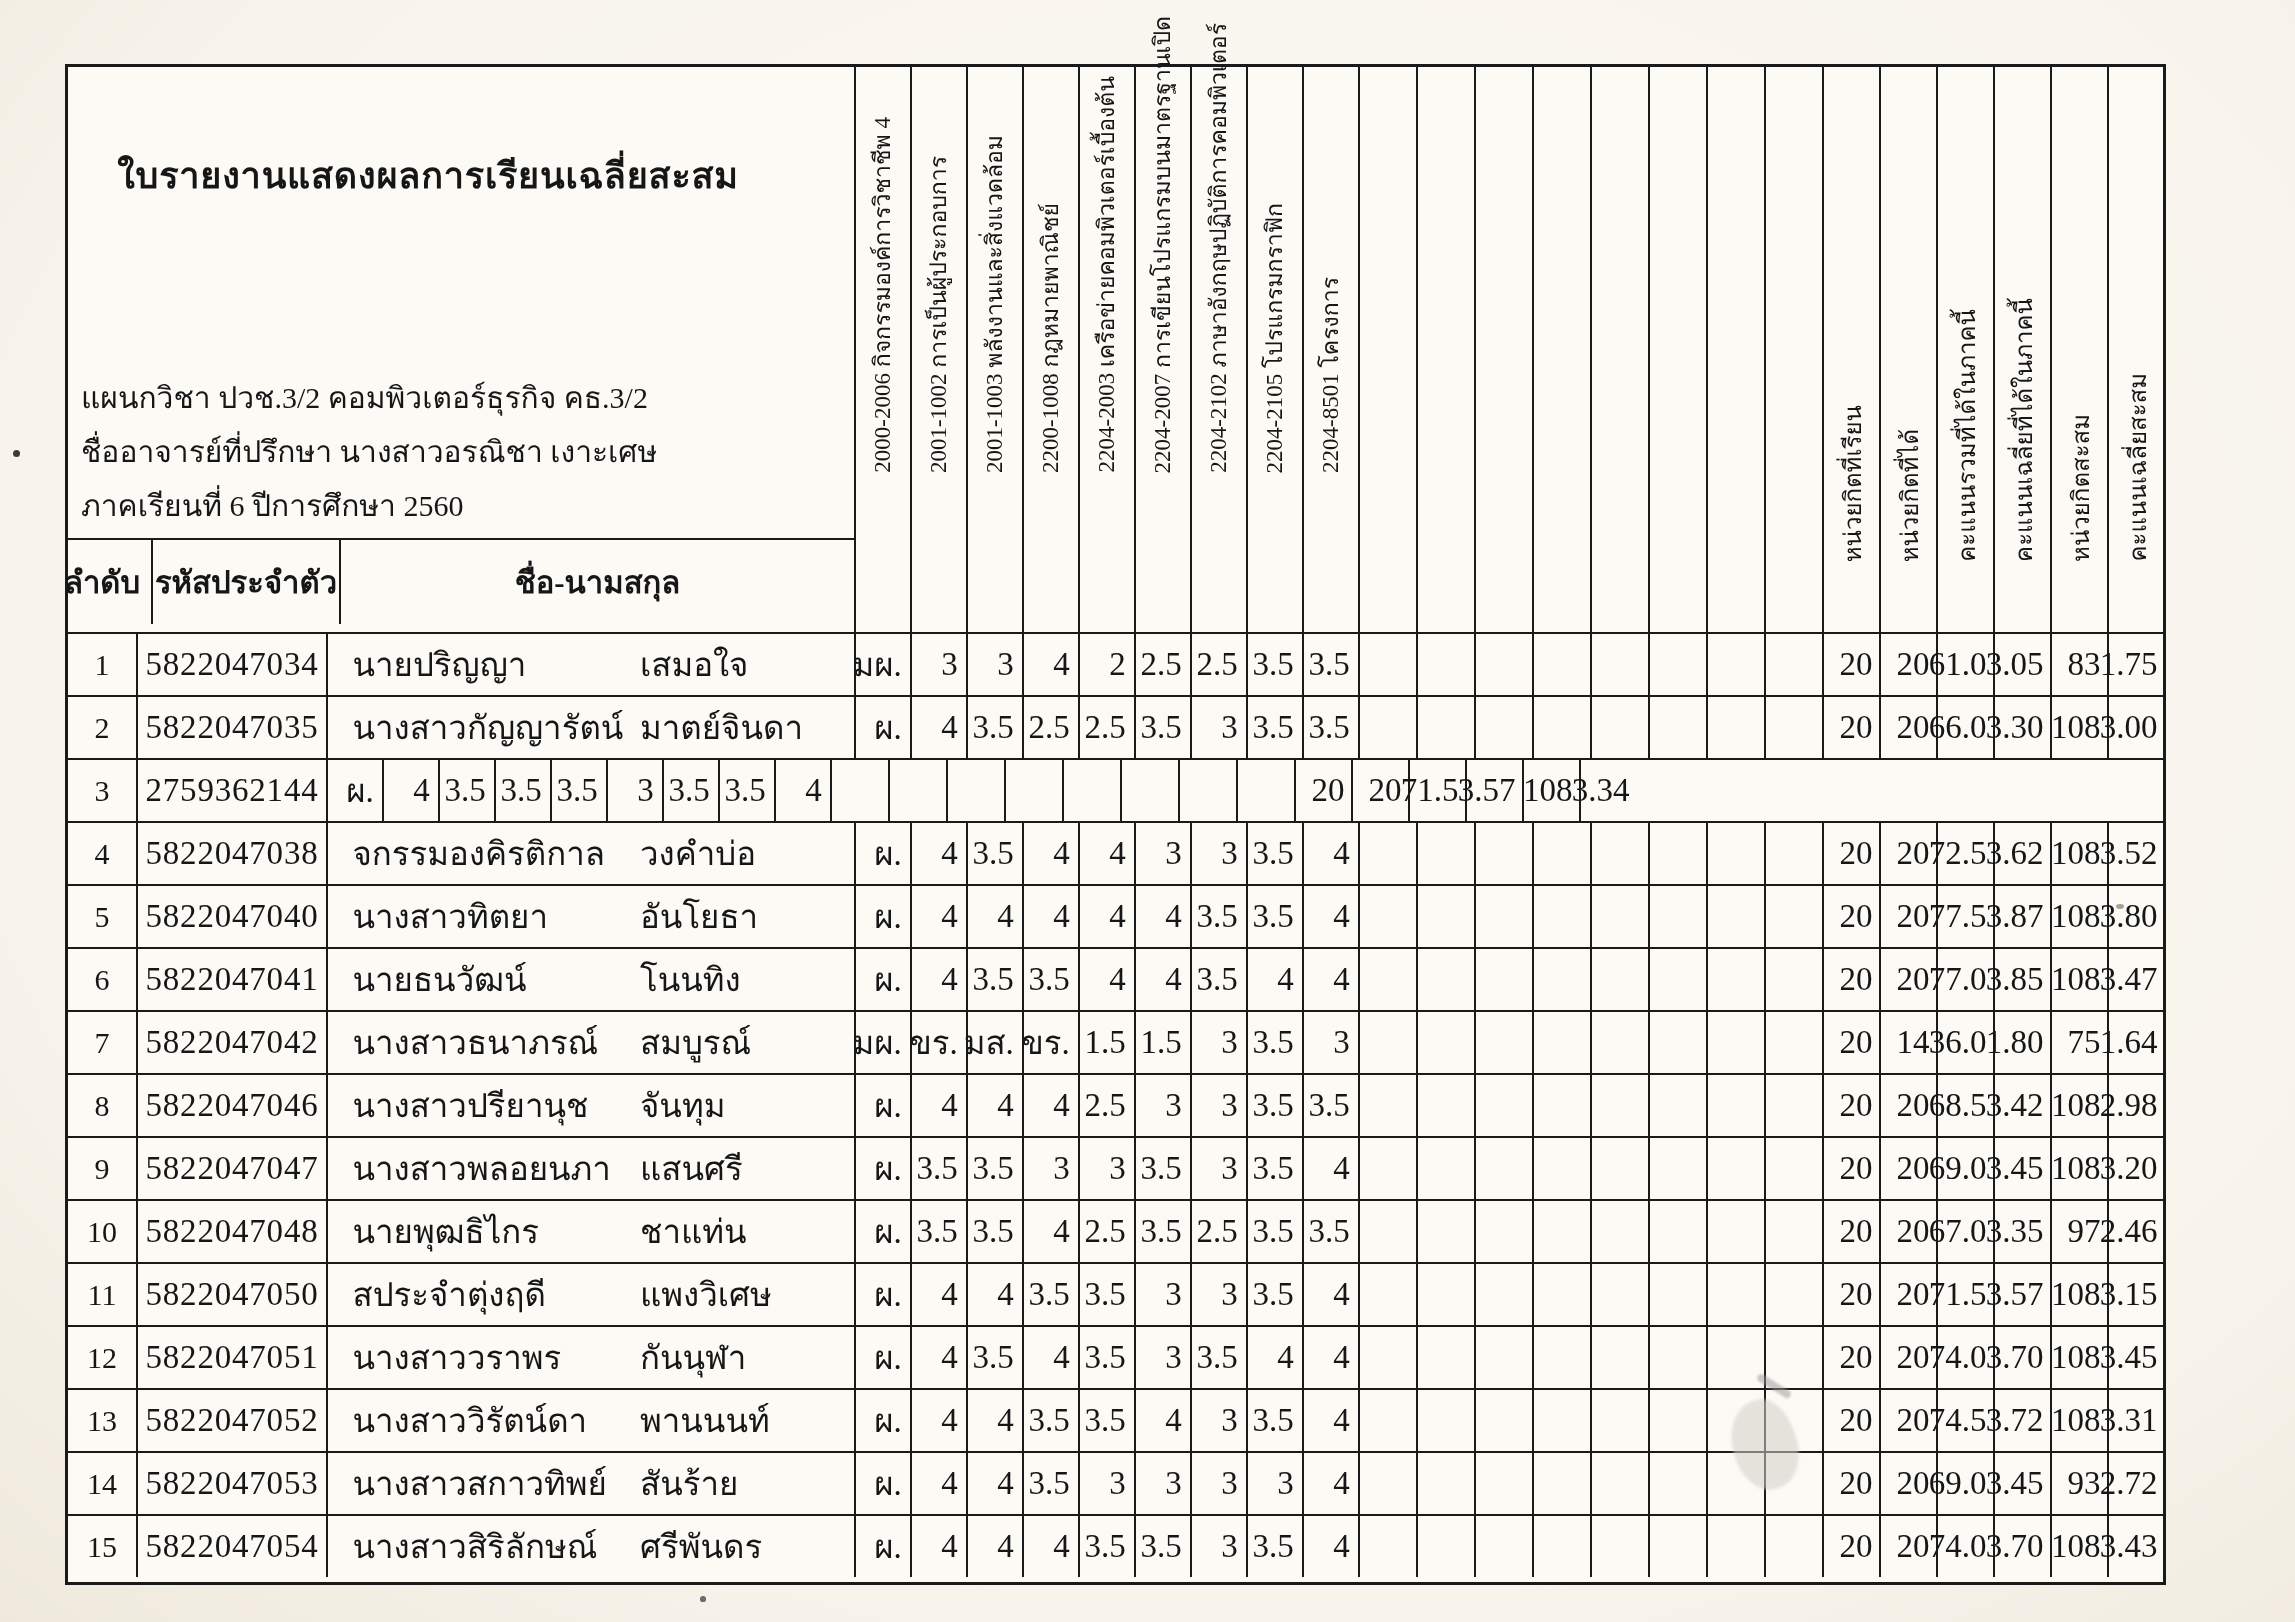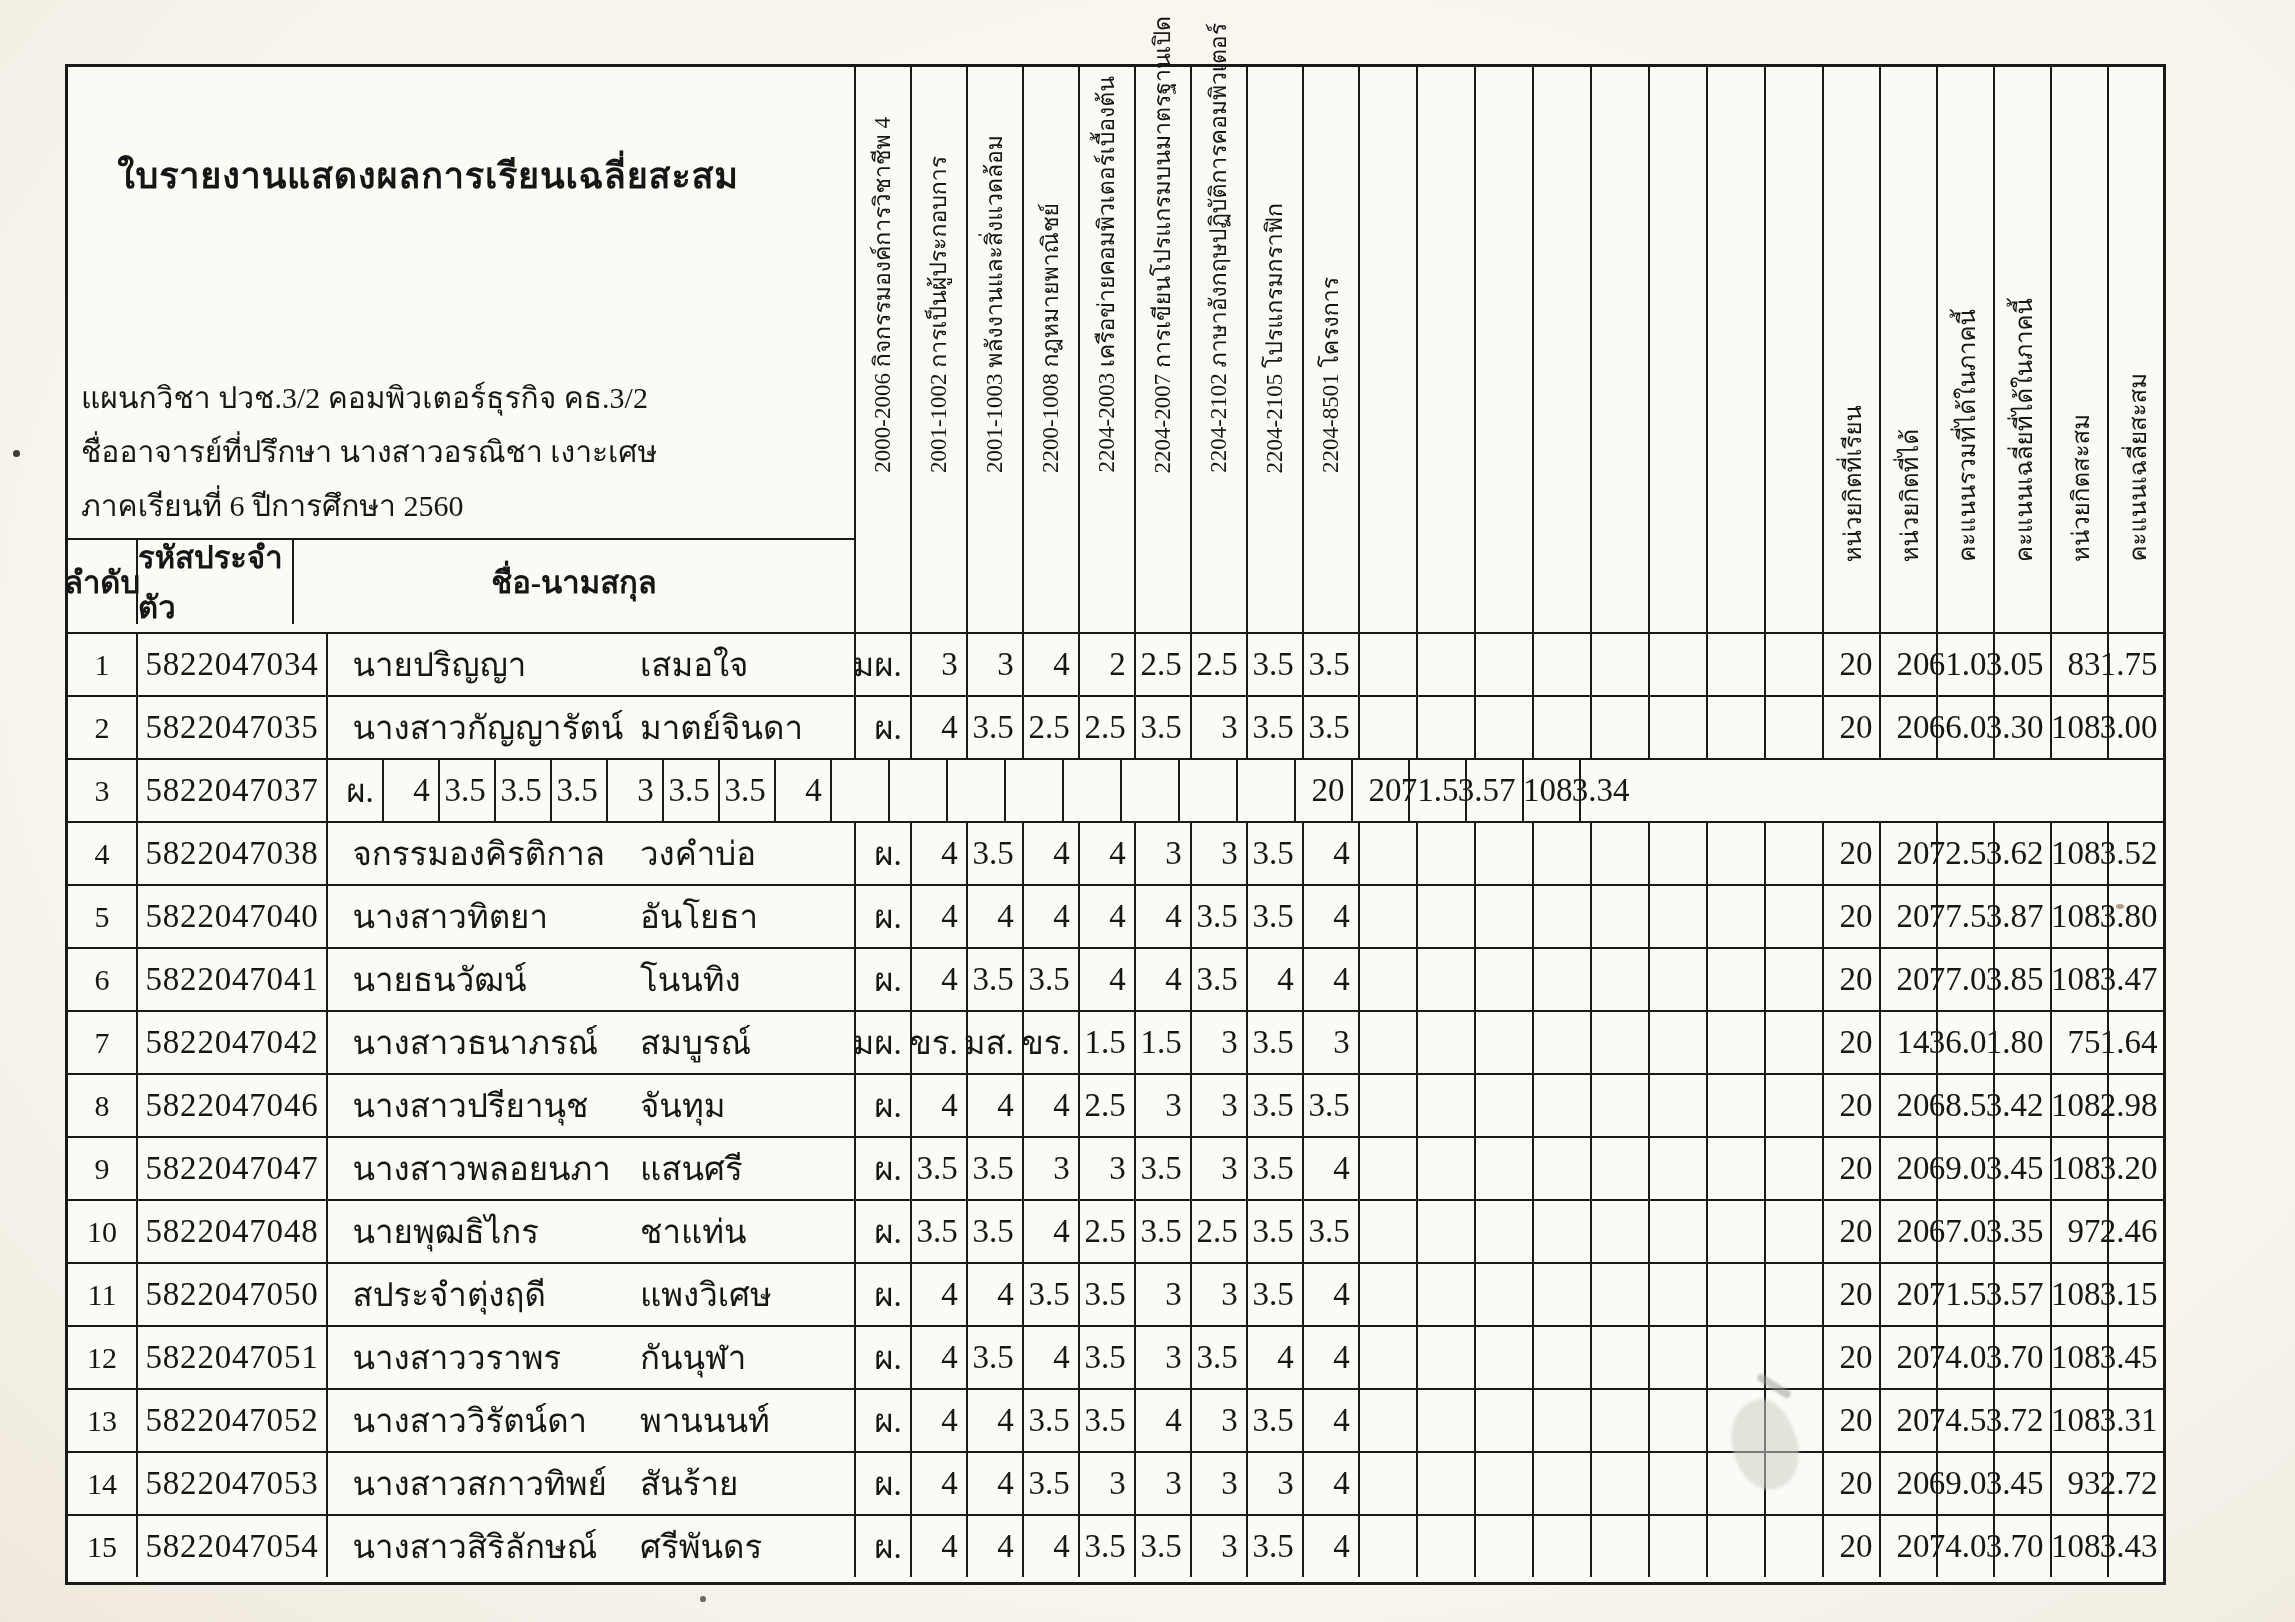--- a/index.html
+++ b/index.html
@@ -33,21 +33,21 @@
     position:absolute;left:13px;top:304px;right:8.2px;
     font-size:30px;line-height:54px;white-space:nowrap;
   }
   .fixed-heads{
     position:absolute;left:0;right:0;bottom:8px;height:84px;
     border-top:2.5px solid #1a1a1a;display:flex;
     font-weight:bold;font-size:31px;
   }
   .fh{display:flex;align-items:center;justify-content:center;box-sizing:border-box;}
   .fh-no{width:68px;}
-  .fh-id{width:156px;border-left:2.5px solid #1a1a1a;}
+  .fh-id{width:188px;border-left:2.5px solid #1a1a1a;margin-left:15px;}
   .fh-name{flex:1;border-left:2.5px solid #1a1a1a;}
   .hcell{
     position:relative;box-sizing:border-box;flex:none;
     border-left:2.5px solid #1a1a1a;
   }
   .hcell.subject{width:56px;}
   .hcell.blank{width:58px;}
   .hcell.summary{width:57px;}
   .vtext{
     position:absolute;left:50%;
@@ -231,21 +231,21 @@
           <div class="c c-b"></div>
           <div class="c c-s">20</div>
           <div class="c c-s">20</div>
           <div class="c c-s">66.0</div>
           <div class="c c-s">3.30</div>
           <div class="c c-s">108</div>
           <div class="c c-s">3.00</div>
         </div>
         <div class="row">
           <div class="c c-no">3</div>
-          <div class="c c-id">5822047037</div>
+          <div class="c c-id">2759362144</div>
           <div class="c c-g">ผ.</div>
           <div class="c c-g">4</div>
           <div class="c c-g">3.5</div>
           <div class="c c-g">3.5</div>
           <div class="c c-g">3.5</div>
           <div class="c c-g">3</div>
           <div class="c c-g">3.5</div>
           <div class="c c-g">3.5</div>
           <div class="c c-g">4</div>
           <div class="c c-b"></div>

